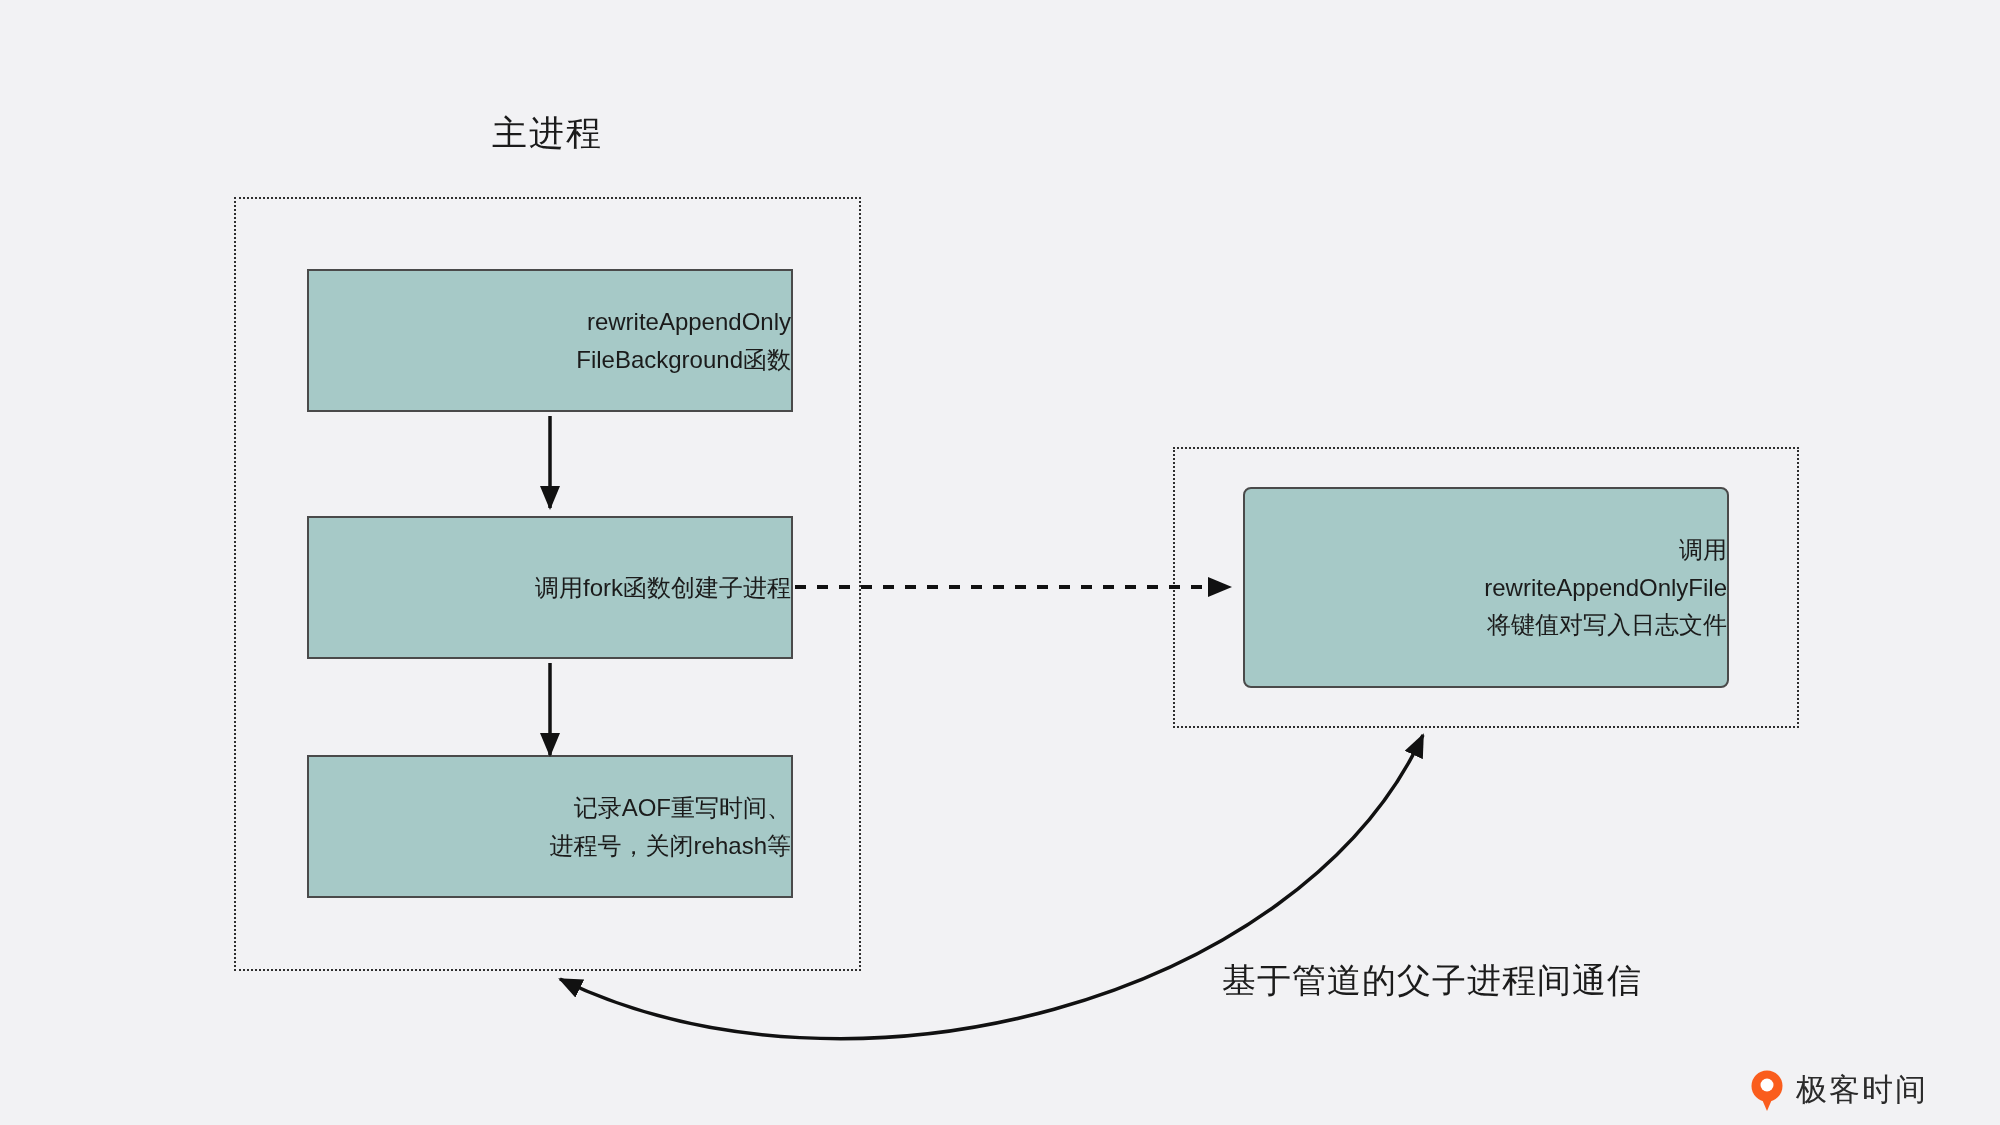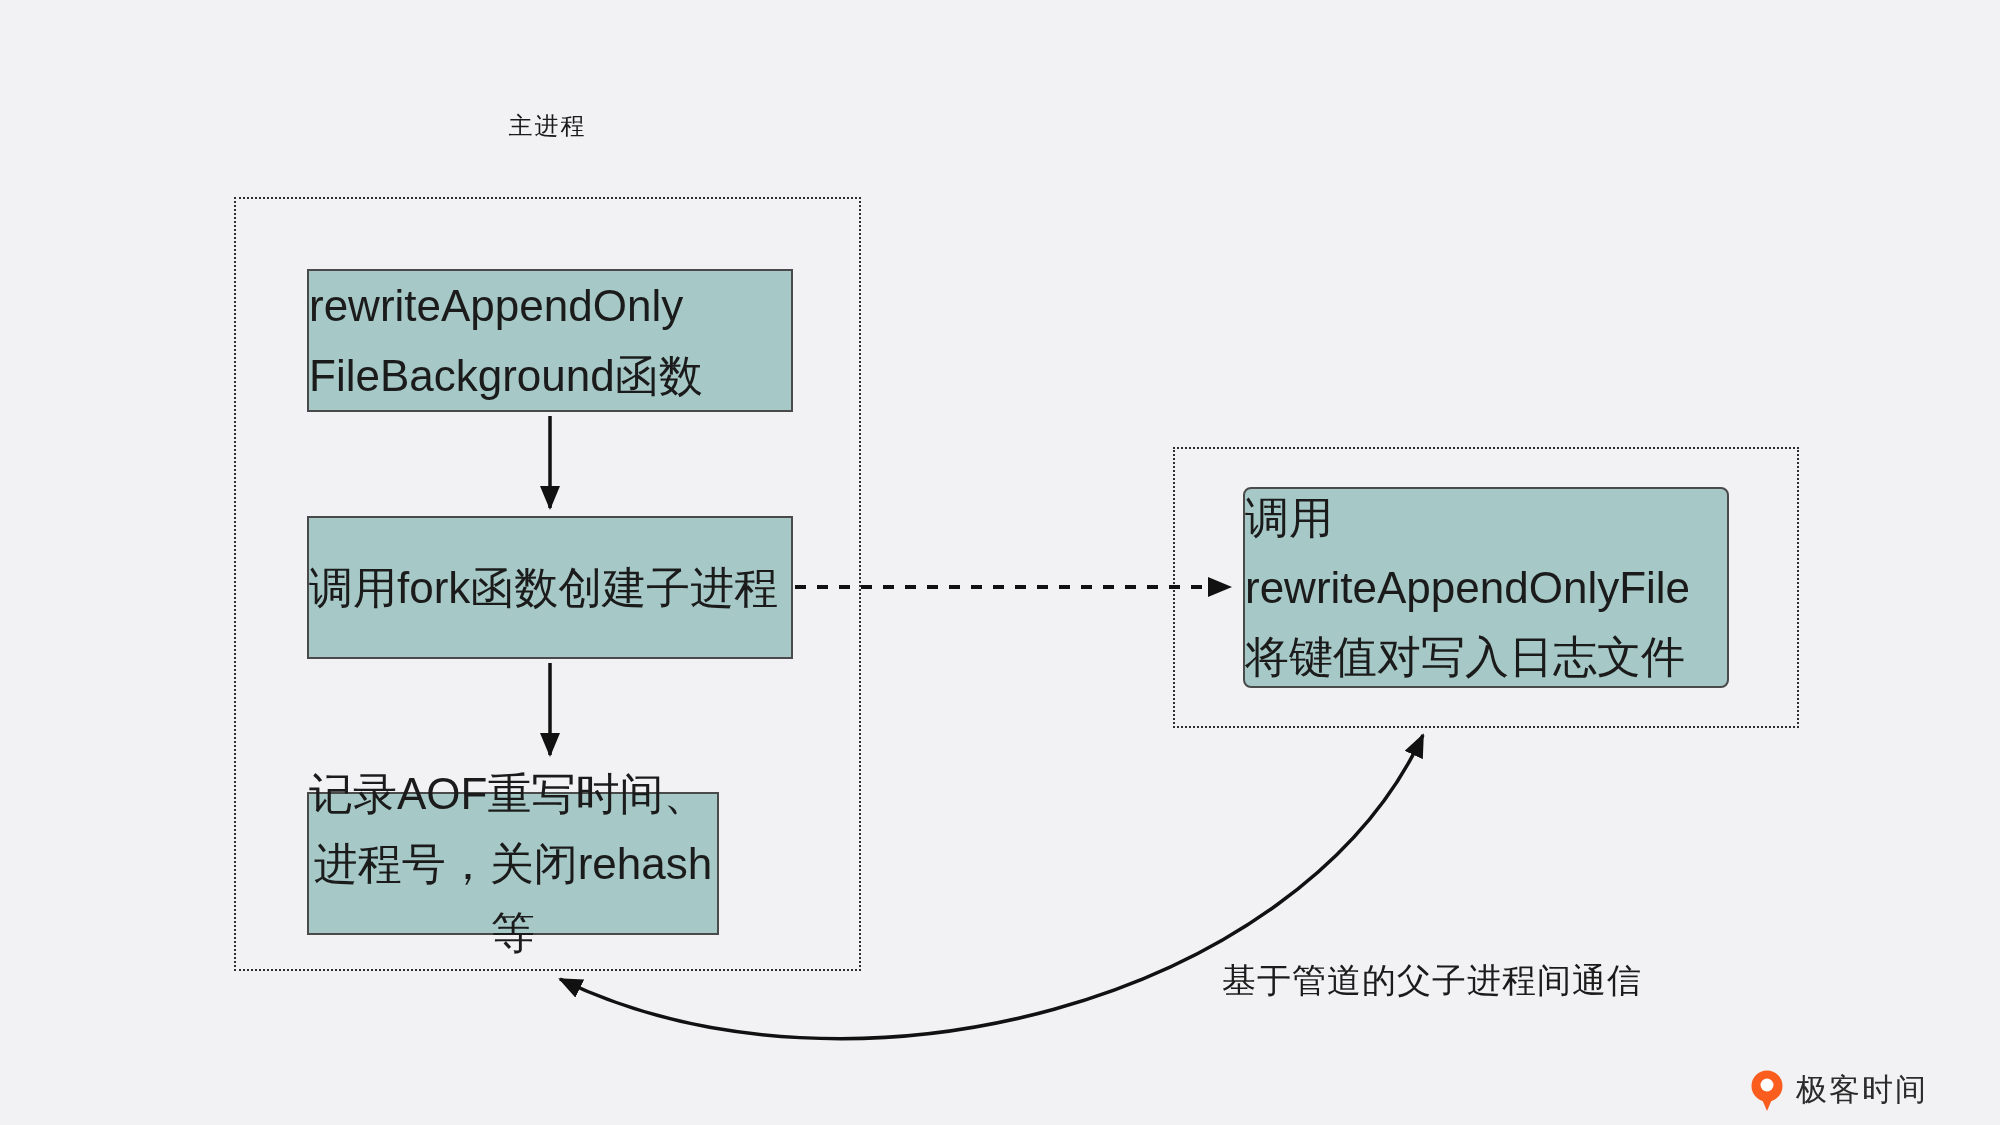--- a/index.html
+++ b/index.html
@@ -11,21 +11,21 @@
     width: 2000px;
     height: 1125px;
     background: var(--background, #f2f2f4);
     overflow: hidden;
     color: var(--text, #1b1b1b);
   }
 
   .section-title {
     position: absolute;
     text-align: center;
-    font-size: 24px;
+    font-size: 35px;
     font-weight: 500;
     letter-spacing: 2px;
     color: var(--text, #1b1b1b);
   }
   .main-title   { left: 234px;  top: 110px; width: 627px; }
   .child-title  { left: 1173px; top: 344px; width: 626px; }
 
   .dashed-box {
     position: absolute;
     border: 2px dotted var(--container-border, #2e2e2e);
@@ -34,29 +34,29 @@
   .main-container  { left: 234px;  top: 197px; width: 627px; height: 774px; }
   .child-container { left: 1173px; top: 447px; width: 626px; height: 281px; }
 
   .node {
     position: absolute;
     background: var(--box-fill, #a6c9c7);
     border: 2px solid var(--box-border, #4a4a4a);
     display: flex;
     flex-direction: column;
     justify-content: center;
-    align-items: flex-start;
+    align-items: flex-end;
     text-align: center;
-    font-size: 44px;
+    font-size: 24px;
     line-height: 1.58;
     color: var(--text, #1b1b1b);
   }
   .node-step1 { left: 307px;  top: 269px; width: 486px; height: 143px; }
   .node-step2 { left: 307px;  top: 516px; width: 486px; height: 143px; }
-  .node-step3 { left: 307px;  top: 792px; width: 412px; height: 143px; }
+  .node-step3 { left: 307px;  top: 755px; width: 486px; height: 143px; }
   .node-child { left: 1243px; top: 487px; width: 486px; height: 201px; border-radius: 8px; }
 
   .arrows {
     position: absolute;
     left: 0; top: 0;
     width: 2000px; height: 1125px;
     pointer-events: none;
   }
   .arrow-solid  { stroke: var(--arrow, #111); stroke-width: 3.5; fill: none; }
   .arrow-dashed { stroke: var(--arrow, #111); stroke-width: 4; stroke-dasharray: 11 11; fill: none; }

